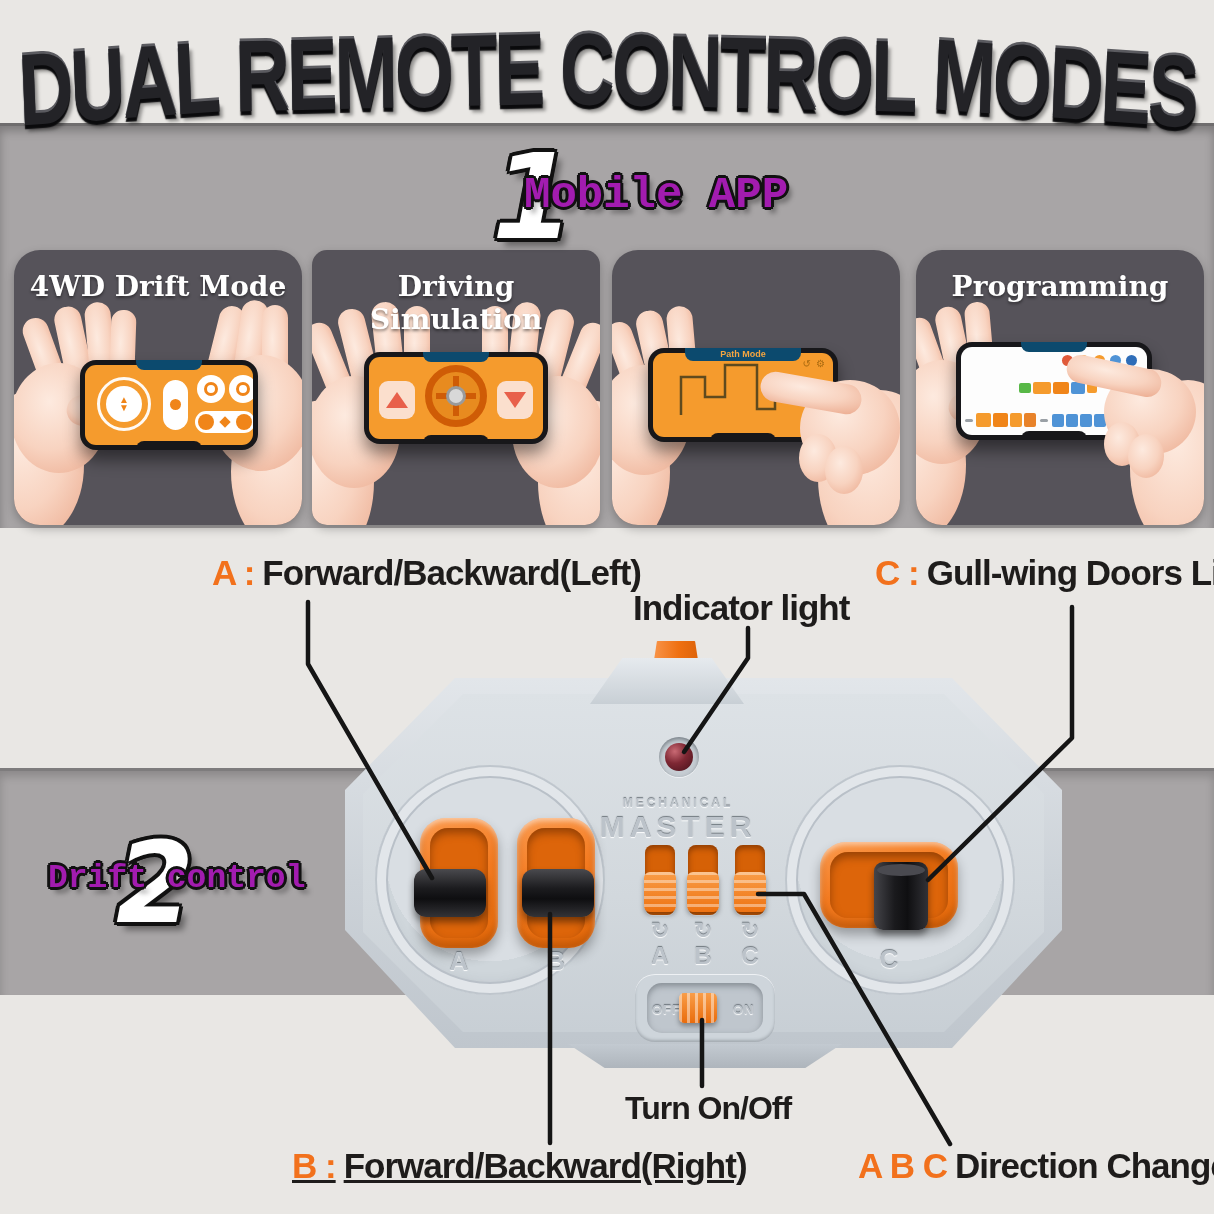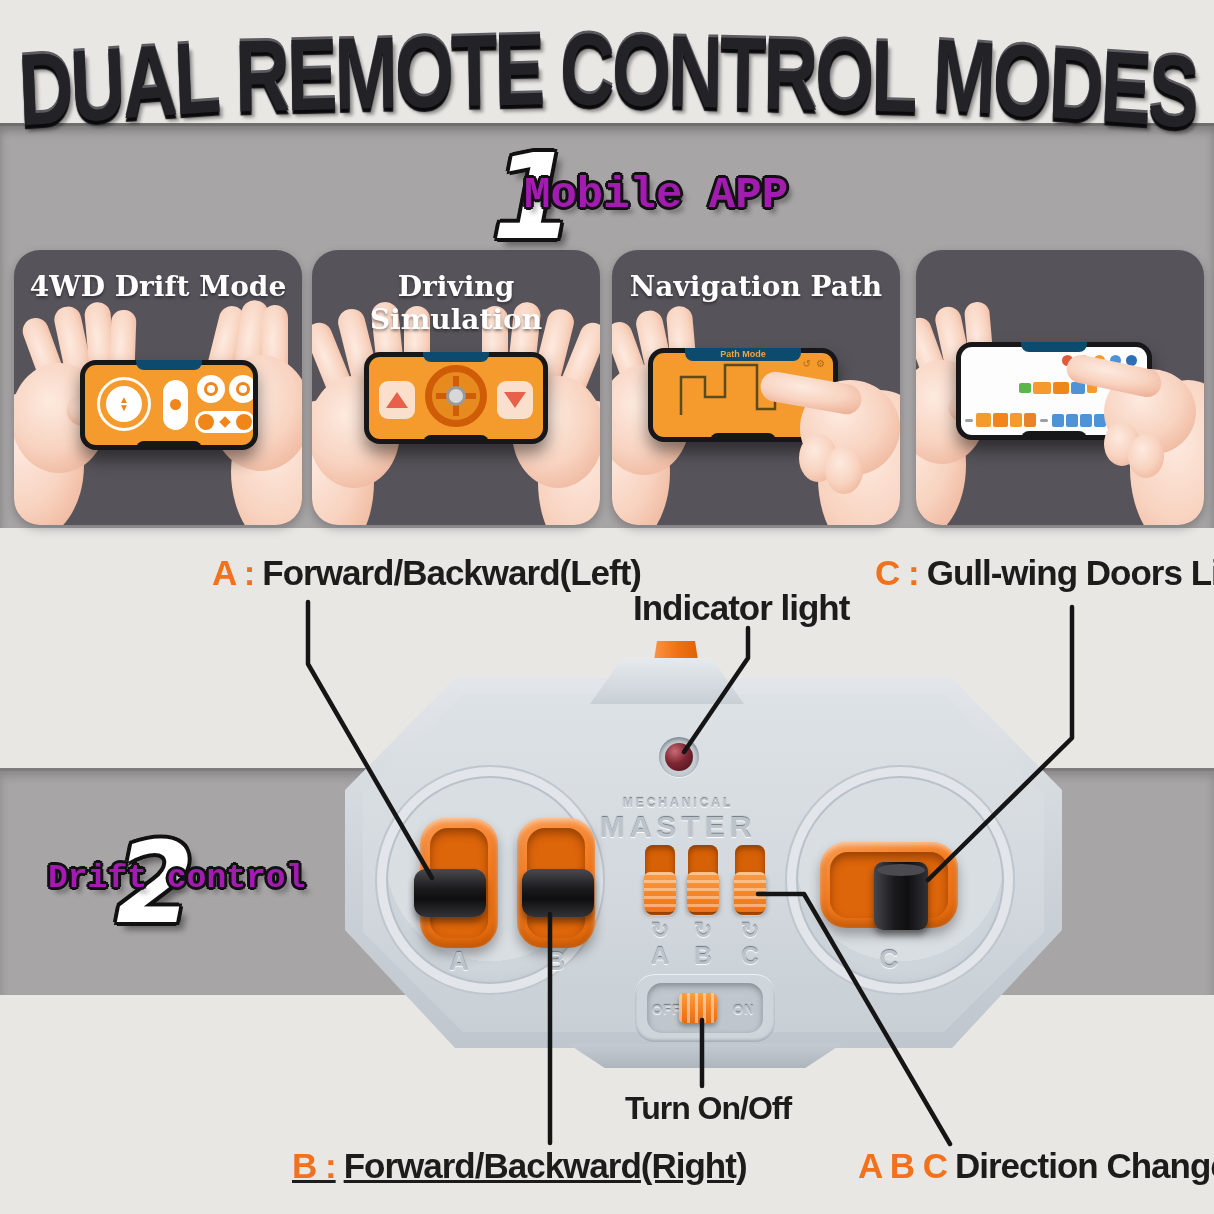--- a/index.html
+++ b/index.html
@@ -36,21 +36,21 @@
     color:#a21caf; z-index:4;
     text-shadow:-3px 0 0 #111,3px 0 0 #111,0 -3px 0 #111,0 3px 0 #111,
                 -2px -2px 0 #111,2px 2px 0 #111,-2px 2px 0 #111,2px -2px 0 #111,
                 5px 6px 5px rgba(0,0,0,.35); }
   .step1-label { left:524px; top:170px; font-size:44px; }
   .step2-label { left:48px; top:860px; font-size:33px; }
 
   
   .panel { position:absolute; top:250px; width:288px; height:275px; background:#56535a;
     border-radius:26px; overflow:hidden; box-shadow:0 4px 10px rgba(0,0,0,.25); }
-  .panel-1{ left:14px; } .panel-2{ left:312px; } .panel-3{ left:612px; } .panel-4{ left:916px; }
+  .panel-1{ left:14px; } .panel-2{ left:312px;border-radius:15px; } .panel-3{ left:612px; } .panel-4{ left:916px; }
   .panel-title { position:absolute; top:20px; left:0; width:100%; text-align:center;
     font-family:"DejaVu Serif",serif; font-weight:bold; font-size:28px; color:#fff; z-index:4;
     text-shadow:0 2px 3px rgba(0,0,0,.45); }
   .hands { position:absolute; left:0; top:0; z-index:1; }
   .hands-front { z-index:3; }
 
   .phone { position:absolute; background:#17171a; border-radius:16px; z-index:2;
     box-shadow:0 10px 16px rgba(0,0,0,.45); }
   .screen { position:absolute; inset:5px; border-radius:11px; background:#f59b2d; overflow:hidden; }
   .screen.white { background:#fdfdfd; }
@@ -296,21 +296,20 @@
       <div class="abtn r">
           <div class="tri-dn"></div>
         </div>
     </div>
     <div class="notch-t"></div>
     <div class="notch-b"></div>
   </div>
 </div>
 
 <div class="panel panel-3">
-  <div class="panel-title">Navigation Path</div>
   <svg class="hands" width="288" height="275" viewBox="0 0 288 275">
     <g fill="url(#skin)">
       <ellipse cx="8" cy="222" rx="50" ry="78"></ellipse>
       <rect x="6" y="70" width="26" height="95" rx="13" transform="rotate(-20 19 117)"></rect>
       <rect x="32" y="60" width="27" height="102" rx="13" transform="rotate(-12 45 111)"></rect>
       <rect x="58" y="56" width="26" height="104" rx="13" transform="rotate(-5 71 108)"></rect>
       <ellipse cx="32" cy="170" rx="46" ry="55"></ellipse>
       <rect x="38" y="155" width="58" height="30" rx="15" transform="rotate(18 67 170)"></rect>
     </g>
   </svg>
@@ -331,20 +330,21 @@
       <ellipse cx="268" cy="228" rx="62" ry="88"></ellipse>
       <ellipse cx="238" cy="178" rx="50" ry="48"></ellipse>
       <ellipse cx="206" cy="208" rx="19" ry="24"></ellipse>
       <ellipse cx="232" cy="220" rx="19" ry="24"></ellipse>
       <rect x="148" y="128" width="102" height="30" rx="15" transform="rotate(10 199 143)"></rect>
     </g>
   </svg>
 </div>
 
 <div class="panel panel-4">
+  <div class="panel-title">Programming</div>
   <svg class="hands" width="288" height="275" viewBox="0 0 288 275">
     <g fill="url(#skin)">
       <ellipse cx="2" cy="215" rx="48" ry="75"></ellipse>
       <rect x="2" y="66" width="25" height="92" rx="12" transform="rotate(-20 14 112)"></rect>
       <rect x="27" y="56" width="26" height="100" rx="13" transform="rotate(-12 40 106)"></rect>
       <rect x="52" y="52" width="25" height="102" rx="12" transform="rotate(-5 64 103)"></rect>
       <ellipse cx="26" cy="162" rx="44" ry="52"></ellipse>
       <rect x="32" y="148" width="56" height="28" rx="14" transform="rotate(18 60 162)"></rect>
     </g>
   </svg>

